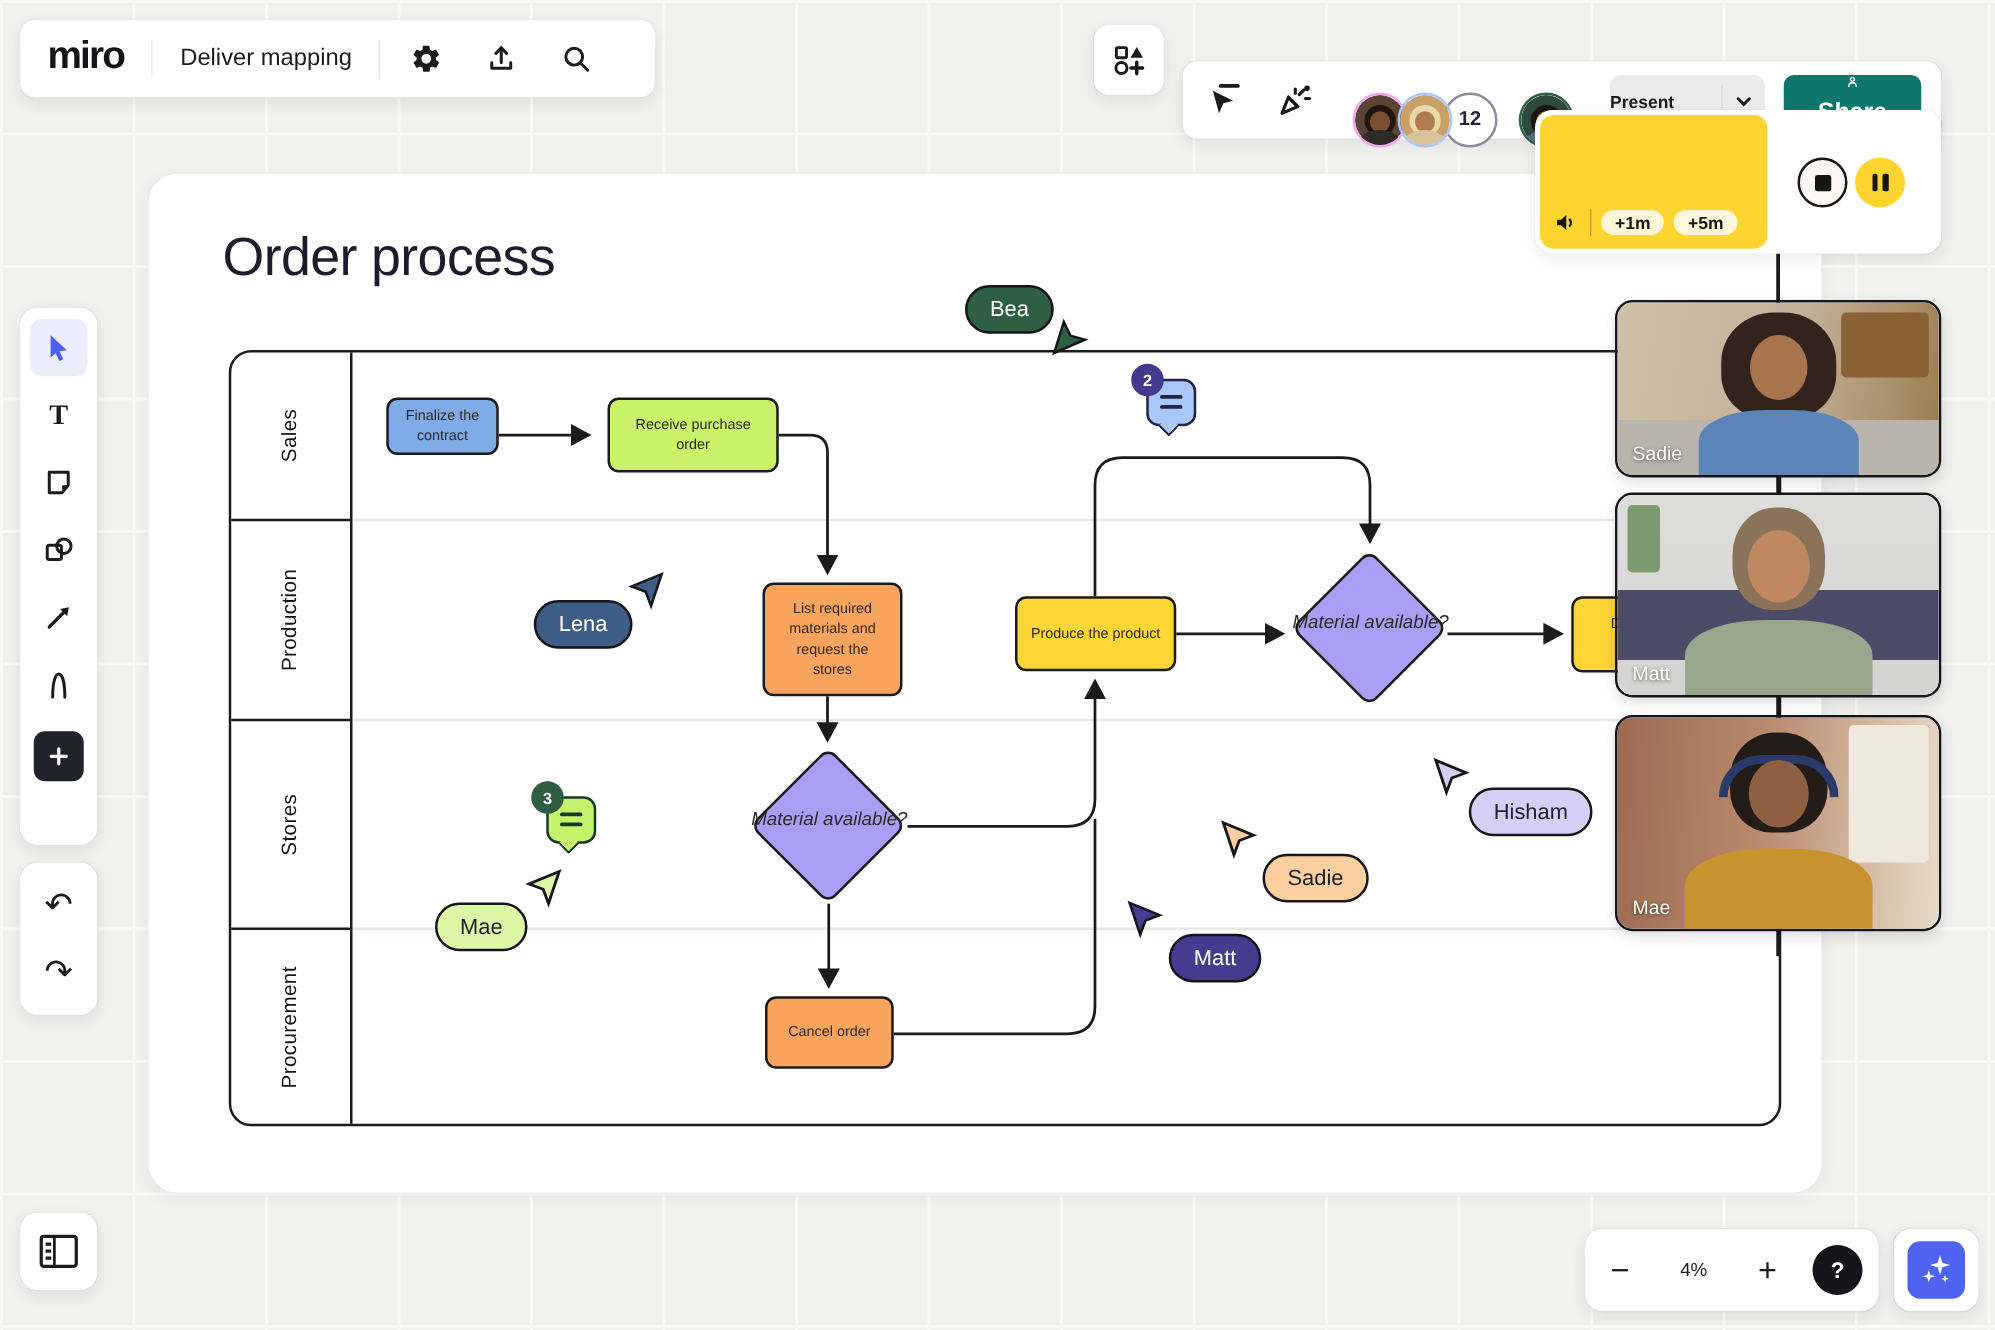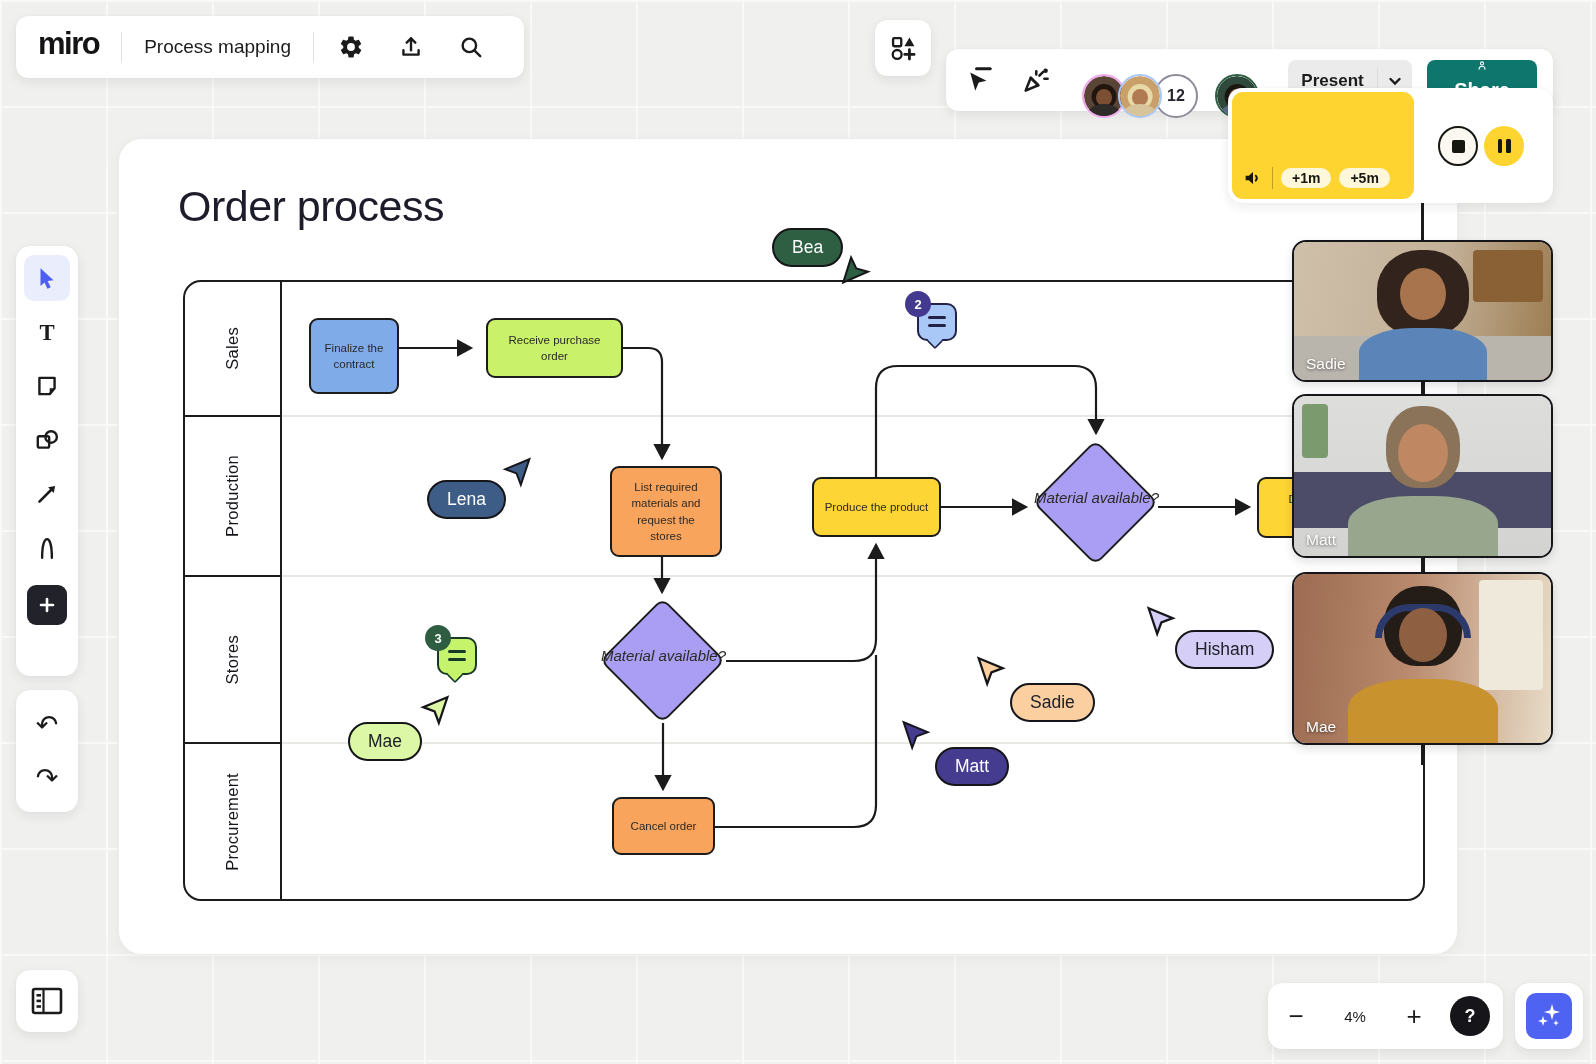--- a/index.html
+++ b/index.html
@@ -35,21 +35,21 @@
   .tr-toolbar{ left:946px; top:16px; width:607px; height:62px;margin-top:33px;}
   .avatar{ position:absolute; top:25px; width:44px; height:44px; border-radius:50%; border:2.5px solid #fff; overflow:hidden;}
   .avatar .inner{ position:absolute; inset:0; border-radius:50%;}
   .avatar .head{ position:absolute; left:50%; top:20%; width:62%; height:62%; transform:translateX(-50%); border-radius:50%;}
   .avatar .body{ position:absolute; left:50%; bottom:-25%; width:86%; height:55%; transform:translateX(-50%); border-radius:50% 50% 0 0;}
   .count-badge{ position:absolute; top:25px; width:44px; height:44px; border-radius:50%;
     background:#fff; border:2.5px solid #8f8a9b; display:flex; align-items:center; justify-content:center;
     font-size:16px; font-weight:700; color:#27252d;}
   .present-btn{ position:absolute; left:342px; top:11px; width:124px; height:42px; background:#ebebeb;
     border-radius:8px; display:flex; align-items:center; cursor:pointer;}
-  .present-btn .lbl{ flex:1; text-align:center; font-size:17px; font-weight:700; color:#1c1c1e;}
+  .present-btn .lbl{ flex:1; font-size:14px; font-weight:700; color:#1c1c1e;}
   .present-btn .sep{ width:1px; height:26px; background:#dcdcda;}
   .present-btn .chev{ width:34px; display:flex; justify-content:center;}
   .share-btn{ position:absolute; left:481px; top:11px; width:110px; height:42px; background:#0f766e;
     border-radius:8px; display:flex; align-items:center; justify-content:center; gap:8px; cursor:pointer;
     color:#fff; font-size:20px; font-weight:700;flex-direction:column;}
 
   
   .timer-card{ left:1228px; top:88px; width:325px; height:115px; border-radius:14px;}
   .timer-yellow{ position:absolute; left:4px; top:4px; width:182px; height:107px; border-radius:11px; background:#fdd430;}
   .timer-digits{ position:absolute; left:0; top:10px; width:100%; text-align:center; font-size:45px; font-weight:700;
@@ -175,21 +175,21 @@
     <path d="M662 557 L662 592" marker-end="url(#arr)"></path>
     <path d="M663 723 L663 789" marker-end="url(#arr)"></path>
     <path d="M726 661 L854 661 Q876 661 876 639 L876 545" marker-end="url(#arr)"></path>
     <path d="M715 827 L854 827 Q876 827 876 805 L876 655"></path>
     <path d="M876 477 L876 388 Q876 366 898 366 L1074 366 Q1096 366 1096 388 L1096 433" marker-end="url(#arr)"></path>
     <path d="M941 507 L1026 507" marker-end="url(#arr)"></path>
     <path d="M1158 507 L1249 507" marker-end="url(#arr)"></path>
   </g>
 </svg>
 
-<div class="node" style="left:309px;top:318px;width:90px;height:76px;background:#7fabe8">
+<div class="node" style="left:309px;top:318px;width:90px;height:46px;background:#7fabe8">
     <span>Finalize the contract</span>
   </div>
 <div class="node" style="left:486px;top:318px;width:137px;height:60px;background:#c9f169">
     <span>Receive purchase order</span>
   </div>
 <div class="node" style="left:610px;top:466px;width:112px;height:91px;background:#f9a45c">
     <span>List required materials and request the stores</span>
   </div>
 <div class="diamond" style="left:618px;top:616px"></div>
 <div class="diamond-label" style="left:600px;top:645px">Material available?</div>
@@ -276,21 +276,21 @@
   <div class="head" style="top:12px;width:78px;height:80px;background:#241c17"></div>
   <div class="deco" style="left:50%;top:30px;width:96px;height:34px;transform:translateX(-50%);border:7px solid #2c3a6b;border-bottom:none;border-radius:48px 48px 0 0;background:transparent"></div>
   <div class="face" style="top:34px;width:48px;height:54px;background:#8f5f42"></div>
   <div class="body" style="bottom:-6px;width:150px;height:70px;background:#c8922e"></div>
   <div class="name">Mae</div>
 </div>
 
 <div class="card tl-toolbar">
   <div class="logo">miro</div>
   <div class="v-div"></div>
-  <div class="board-name">Process mapping</div>
+  <div class="board-name">Deliver mapping</div>
   <div class="v-div"></div>
   <div class="tl-icons">
     <div class="icon-btn">
       <svg width="26" height="26" viewBox="0 0 24 24">
         <path fill="#1b1b1b" d="M19.14 12.94c.04-.3.06-.61.06-.94s-.02-.64-.07-.94l2.03-1.58a.5.5 0 0 0 .12-.64l-1.92-3.32a.5.5 0 0 0-.61-.22l-2.39.96a7.3 7.3 0 0 0-1.62-.94l-.36-2.54a.5.5 0 0 0-.5-.42h-3.84a.5.5 0 0 0-.5.42l-.36 2.54c-.59.24-1.13.57-1.62.94l-2.39-.96a.5.5 0 0 0-.61.22L2.74 8.84a.5.5 0 0 0 .12.64l2.03 1.58c-.05.3-.07.63-.07.94s.02.64.07.94l-2.03 1.58a.5.5 0 0 0-.12.64l1.92 3.32c.14.24.42.34.61.22l2.39-.96c.5.38 1.03.7 1.62.94l.36 2.54c.05.24.25.42.5.42h3.84c.25 0 .46-.18.5-.42l.36-2.54c.59-.24 1.13-.56 1.62-.94l2.39.96c.23.09.47 0 .61-.22l1.92-3.32a.5.5 0 0 0-.12-.64l-2.01-1.58zM12 15.6a3.6 3.6 0 1 1 0-7.2 3.6 3.6 0 0 1 0 7.2z"></path>
       </svg>
     </div>
     <div class="icon-btn">
       <svg width="26" height="26" viewBox="0 0 24 24" fill="none" stroke="#1b1b1b" stroke-width="2.2" stroke-linecap="round" stroke-linejoin="round">
         <path d="M12 15V4"></path>

